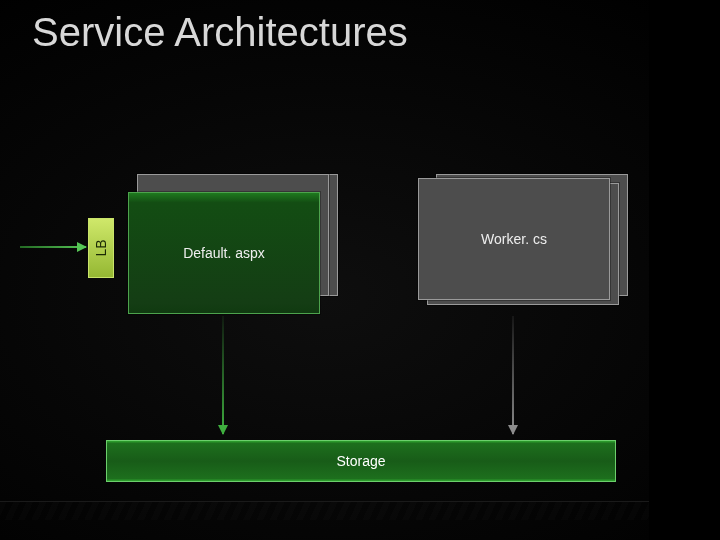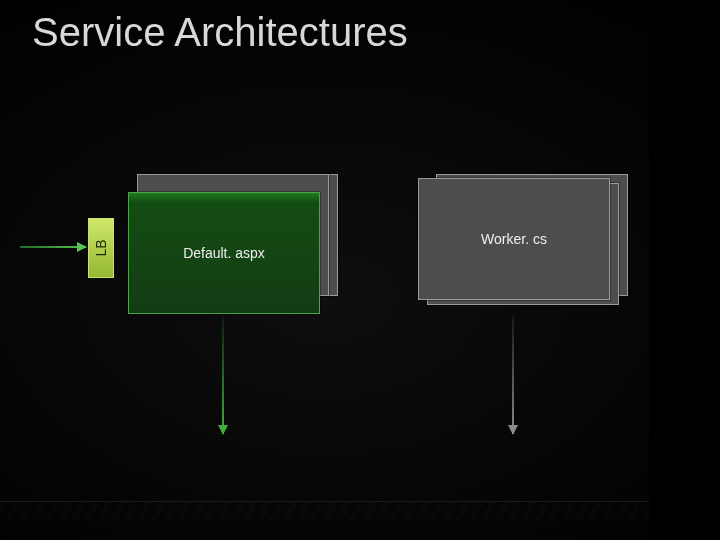--- a/index.html
+++ b/index.html
@@ -53,16 +53,19 @@
     <div class="card" style="left:18px;top:0"></div>
     <div class="card" style="left:9px;top:9px"></div>
     <div class="card front" style="left:0;top:4px">
       <span>Worker. cs</span>
     </div>
   </div>
 
   <div class="vline" style="left:222px;top:316px;height:118px"></div>
   <div class="vline vgrey" style="left:512px;top:316px;height:118px"></div>
 
+  <div class="storage">
+    <span>Storage</span>
+  </div>
 
   <div class="baseline"></div>
   <div class="stripes"></div>
 </div>
 
 </body></html>

